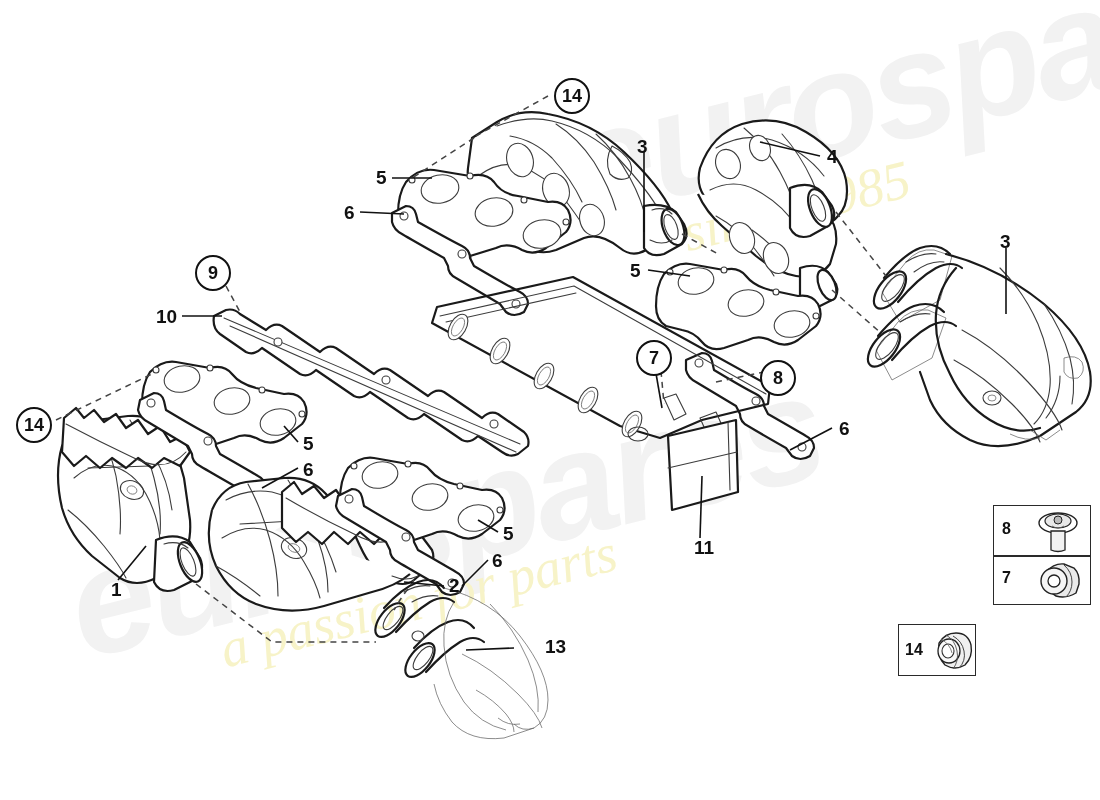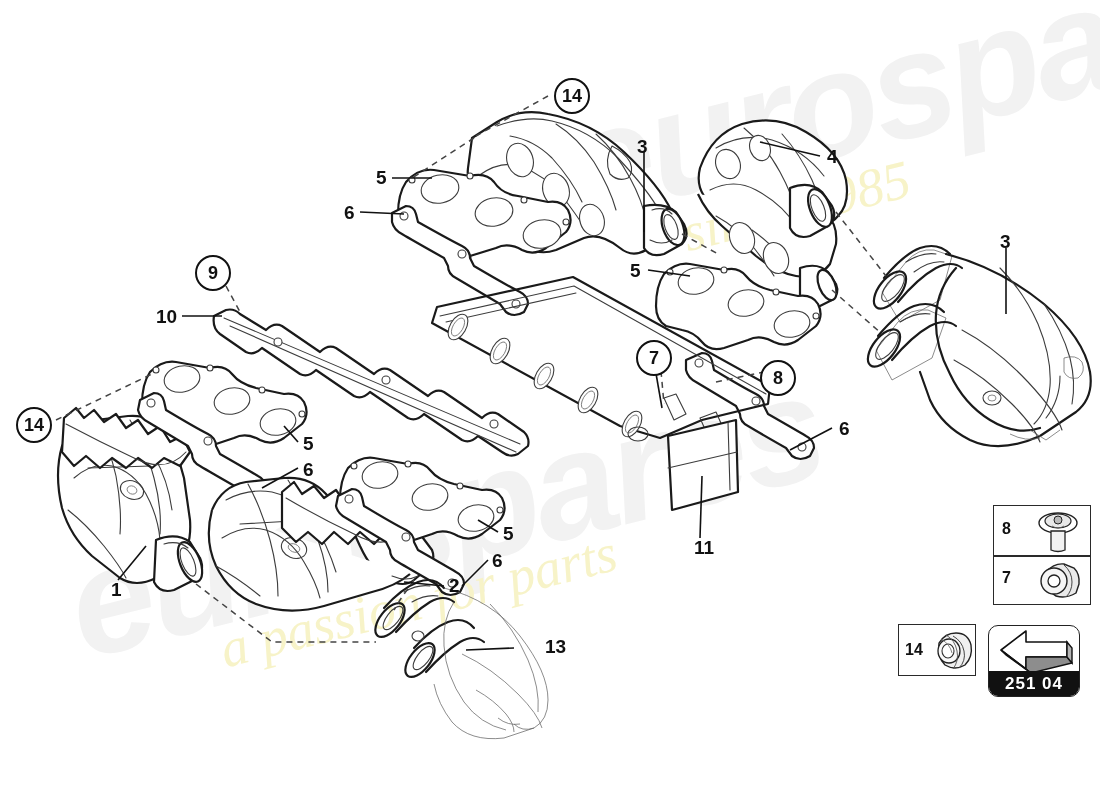--- a/index.html
+++ b/index.html
@@ -439,23 +439,14 @@
     <svg style="position:absolute;left:30px;top:4px;" width="46" height="44" viewBox="0 0 46 44">
       <path d="M10,14 Q16,4 27,4 Q39,4 42,16 Q44,28 36,36 Q26,42 16,36 Q8,28 10,14Z" fill="#f0f0f0" stroke="#222" stroke-width="1.4"></path>
       <ellipse cx="20" cy="22" rx="11" ry="12" fill="#fafafa" stroke="#222" stroke-width="1.3"></ellipse>
       <ellipse cx="19" cy="22" rx="6" ry="7" fill="#fff" stroke="#333" stroke-width="1.1"></ellipse>
       <path d="M24,7 Q33,12 35,22 Q37,32 30,39" fill="none" stroke="#444" stroke-width="1"></path>
       <path d="M17,6 Q26,11 28,22 Q30,32 24,40" fill="none" stroke="#555" stroke-width="0.9"></path>
       <path d="M12,10 Q21,15 23,24" fill="none" stroke="#666" stroke-width="0.8"></path>
     </svg>
   </div>
 
-  <div class="pnbadge" style="left:988px;top:625px;">
-    <svg style="position:absolute;left:8px;top:3px;" width="76" height="44" viewBox="0 0 76 44">
-      <path d="M29,2 L29,13 L70,13 L70,28 L29,28 L29,40 L4,21Z" fill="#ffffff" stroke="#111" stroke-width="1.6" stroke-linejoin="round"></path>
-      <path d="M29,40 L34,44 L75,34 L70,28 L29,28Z" fill="#8d8d8d" stroke="#111" stroke-width="1.4"></path>
-      <path d="M70,13 L75,19 L75,34 L70,28Z" fill="#b5b5b5" stroke="#111" stroke-width="1.4"></path>
-      <path d="M4,21 L9,26 L34,44 L29,40Z" fill="#9a9a9a" stroke="#111" stroke-width="1.4"></path>
-    </svg>
-    <div class="pnbar">251 04</div>
-  </div>
 
 </div>
 
 </body></html>

